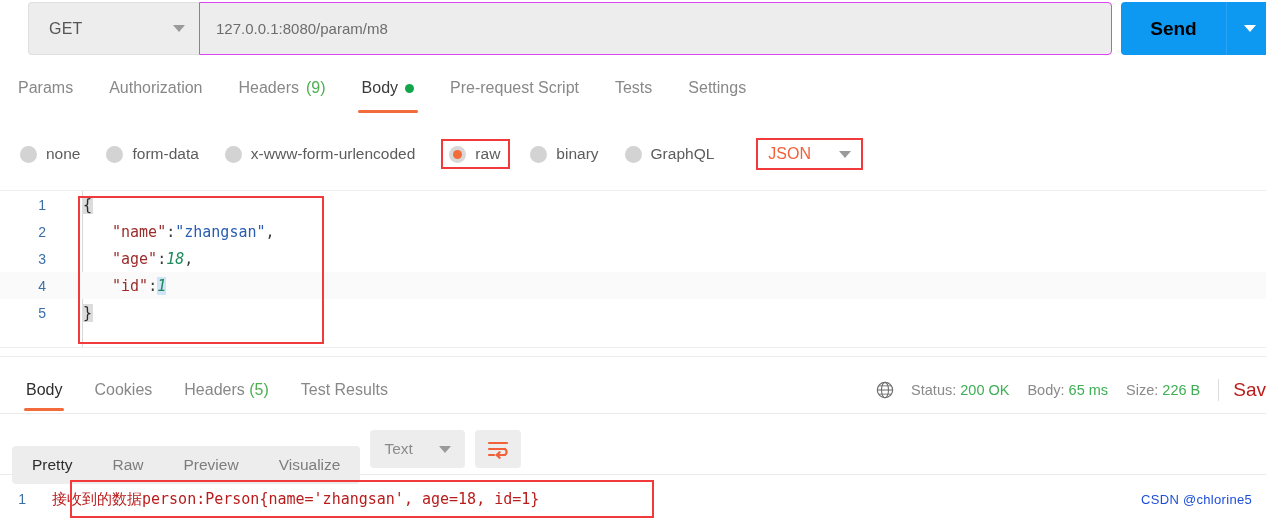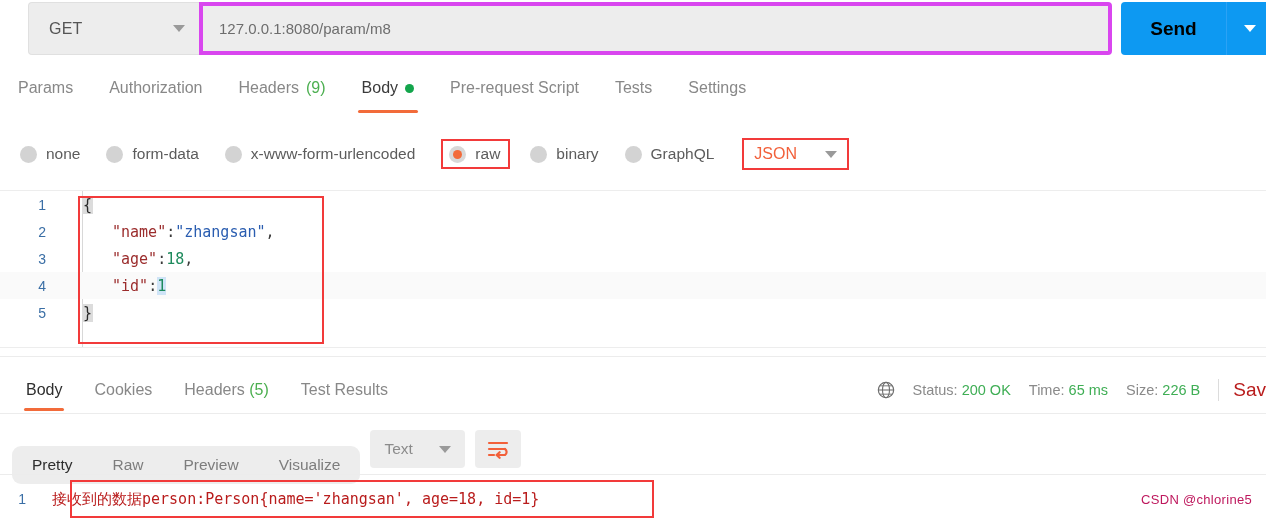--- a/index.html
+++ b/index.html
@@ -21,21 +21,21 @@
     display:flex; align-items:center; justify-content:space-between;
     padding:0 14px 0 20px;
   }
   .method-label { font-size:16px; color:#555; letter-spacing:.2px; }
   .caret-dark {
     width:0; height:0; border-left:6px solid transparent; border-right:6px solid transparent;
     border-top:7px solid #9a9a9a;
   }
   .url-box {
     flex:1; margin:2px 0 2px 0; background:#ededed;
-    border:4px solid #d946ef; border-radius:0 4px 4px 0;
+    border:1px solid #d946ef; border-radius:0 4px 4px 0;
     display:flex; align-items:center; padding:0 16px; min-width:0;
   }
   .url-text { font-size:15px; color:#6d6d6d; white-space:nowrap; overflow:hidden; }
   .send-wrap {
     width:151px; margin:2px 10px 2px 9px; display:flex; align-items:stretch;
   }
   .send-btn {
     flex:1; background:#0d99f2; border-radius:4px 0 0 4px;
     display:flex; align-items:center; justify-content:center;
     color:#000000; font-size:19px; font-weight:bold; cursor:pointer;
@@ -57,32 +57,32 @@
 
   
   .bodytype { position:absolute; left:0; top:131px; width:1266px; height:46px; display:flex; align-items:center; padding-left:20px; }
   .btopt { display:flex; align-items:center; gap:9px; margin-right:26px; font-size:15.5px; color:#5c5c5c; cursor:pointer; white-space:nowrap; }
   .radio { width:17px; height:17px; border-radius:50%; background:#d3d3d3; display:flex; align-items:center; justify-content:center; flex:none; }
   .radio.sel { background:#d8d8d8; }
   .radio .dot { width:9px; height:9px; border-radius:50%; background:#f26b3a; }
   .btopt.boxed { position:relative; margin-right:20px; padding:6px 10px 6px 8px; }
   .ann-box { position:absolute; border:2.5px solid #f23a3a; pointer-events:none; }
 
-  .json-sel { position:relative; display:flex; align-items:center; gap:28px; padding:7px 12px; margin-left:2px; cursor:pointer; }
+  .json-sel { position:relative; display:flex; align-items:center; gap:28px; padding:7px 12px; margin-left:16px; cursor:pointer; }
   .json-sel .jtxt { font-size:16px; color:#f2603a; }
 
   
   .editor { position:absolute; left:0; top:190px; width:1266px; height:158px; background:#fff; border-top:1px solid #ededed; border-bottom:1px solid #ededed; }
   .ed-row { position:relative; height:27px; display:flex; align-items:center; font-family:"DejaVu Sans Mono", monospace; font-size:15px; }
   .ed-row.alt { background:#fafafa; }
   .gutter { width:60px; text-align:right; padding-right:14px; color:#3a6ea5; font-size:14px; font-family:"Liberation Sans", sans-serif; flex:none; }
   .code { white-space:pre; padding-left:22px; }
   .k-key { color:#9b2c2c; }
   .k-str { color:#2a5db0; }
-  .k-num { color:#1d8a5c; }
+  .k-num { color:#1d8a5c;font-style:italic; }
   .k-pun { color:#3a3a3a; }
   .brace { background:#dcdcdc; padding:0 1px; color:#2a2a2a; }
   .hl-sel { background:#cfe4f7; }
   .vrule { position:absolute; left:82px; top:0; bottom:0; width:1px; background:#d8d8d8; }
 
   
   .resp-tabs { position:absolute; left:0; top:367px; width:1266px; height:46px; display:flex; align-items:center; padding-left:10px; }
   .restab { position:relative; padding:0 16px; font-size:16px; color:#888; cursor:pointer; white-space:nowrap; }
   .restab.active { color:#2e2e2e; }
   .restab .uline2 { position:absolute; left:14px; right:14px; bottom:-12px; height:3px; background:#f26b3a; border-radius:2px; }
@@ -91,33 +91,33 @@
   .meta-item { font-size:14.5px; color:#8a8a8a; margin-right:18px; white-space:nowrap; }
   .meta-val { color:#3fae55; }
   .meta-sep { width:1px; height:22px; background:#dcdcdc; margin:0 14px 0 0; }
   .save-link { font-size:19px; color:#b91c1c; cursor:pointer; white-space:nowrap; }
   .globe { width:20px; height:20px; margin-right:16px; flex:none; }
 
   .hr-line { position:absolute; left:0; width:1266px; height:1px; background:#ececec; }
 
   
   .res-toolbar { position:absolute; left:0; top:424px; width:1266px; height:50px; display:flex; align-items:center; padding-left:12px; gap:10px; }
-  .seg { background:#ededed; border-radius:9px; display:flex; align-items:flex-end; height:38px;margin-top:32px; }
+  .seg { background:#ededed; border-radius:4px; display:flex; align-items:flex-end; height:38px;margin-top:32px; }
   .seg-item { padding:0 20px; font-size:15.5px; color:#7d7d7d; cursor:pointer; line-height:38px; white-space:nowrap; }
   .seg-item.active { color:#2e2e2e; }
   .seg2 { background:#ededed; border-radius:4px; height:38px; display:flex; align-items:center; padding:0 14px; gap:26px; cursor:pointer; }
   .seg2 .t { font-size:15.5px; color:#8b8b8b; }
   .wrapbtn { background:#ededed; border-radius:4px; height:38px; width:46px; display:flex; align-items:center; justify-content:center; cursor:pointer; }
 
   
   .res-body { position:absolute; left:0; top:478px; width:1266px; height:42px; display:flex; align-items:center; }
   .res-gutter { width:38px; text-align:right; padding-right:12px; color:#3a6ea5; font-size:14px; flex:none; }
   .res-text { font-family:"DejaVu Sans Mono", monospace; font-size:15px; color:#b91c1c; white-space:pre; padding-left:14px; }
 
-  .watermark { position:absolute; right:14px; top:492px; font-size:13px; color:#be185d; letter-spacing:.3px; }
+  .watermark { position:absolute; right:14px; top:492px; font-size:13px; color:#1d4ed8; letter-spacing:.3px; }
 </style>
 </head>
 <body>
 
 <div id="app">
 
   <div class="urlbar">
     <div class="method-box">
       <span class="method-label">GET</span>
       <span class="caret-dark"></span>
@@ -233,21 +233,21 @@
 
   <div class="meta">
     <svg class="globe" viewBox="0 0 24 24">
       <circle cx="12" cy="12" r="9.2" fill="none" stroke="#6e6e6e" stroke-width="1.4"></circle>
       <ellipse cx="12" cy="12" rx="4.2" ry="9.2" fill="none" stroke="#6e6e6e" stroke-width="1.3"></ellipse>
       <line x1="2.8" y1="12" x2="21.2" y2="12" stroke="#6e6e6e" stroke-width="1.3"></line>
       <line x1="4.2" y1="7" x2="19.8" y2="7" stroke="#6e6e6e" stroke-width="1.1"></line>
       <line x1="4.2" y1="17" x2="19.8" y2="17" stroke="#6e6e6e" stroke-width="1.1"></line>
     </svg>
     <span class="meta-item"><span>Status:</span> <span class="meta-val">200 OK</span></span>
-    <span class="meta-item"><span>Time:</span> <span class="meta-val">65 ms</span></span>
+    <span class="meta-item"><span>Body:</span> <span class="meta-val">65 ms</span></span>
     <span class="meta-item"><span>Size:</span> <span class="meta-val">226 B</span></span>
     <span class="meta-sep"></span>
     <span class="save-link">Sav</span>
   </div>
 
   <div class="hr-line" style="top:413px;"></div>
 
   <div class="res-toolbar">
     <div class="seg" id="res-views">
         <div class="seg-item active">Pretty</div>

